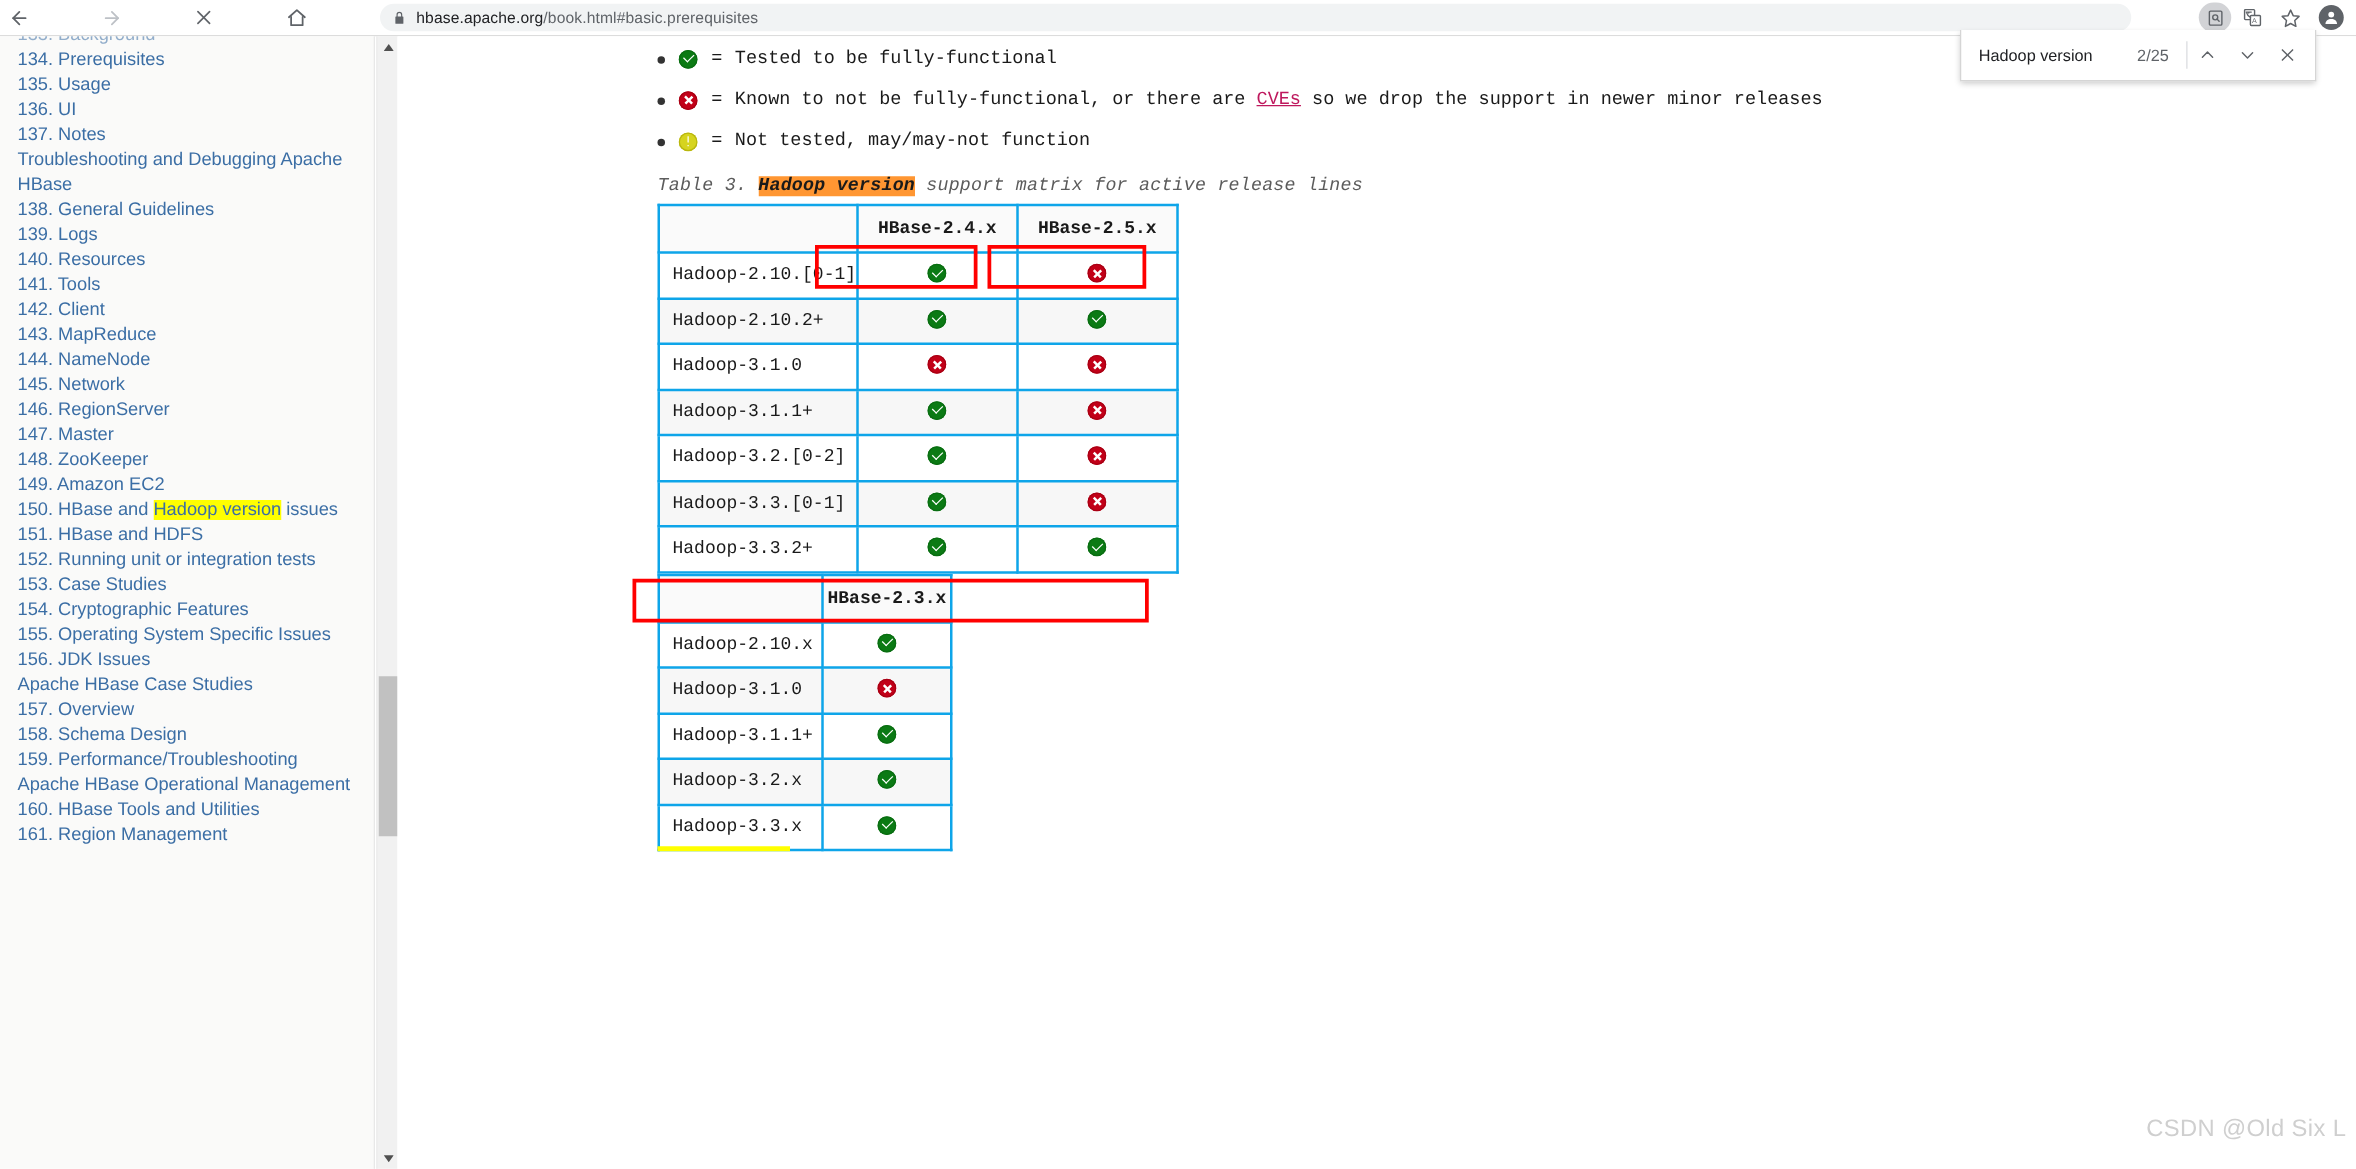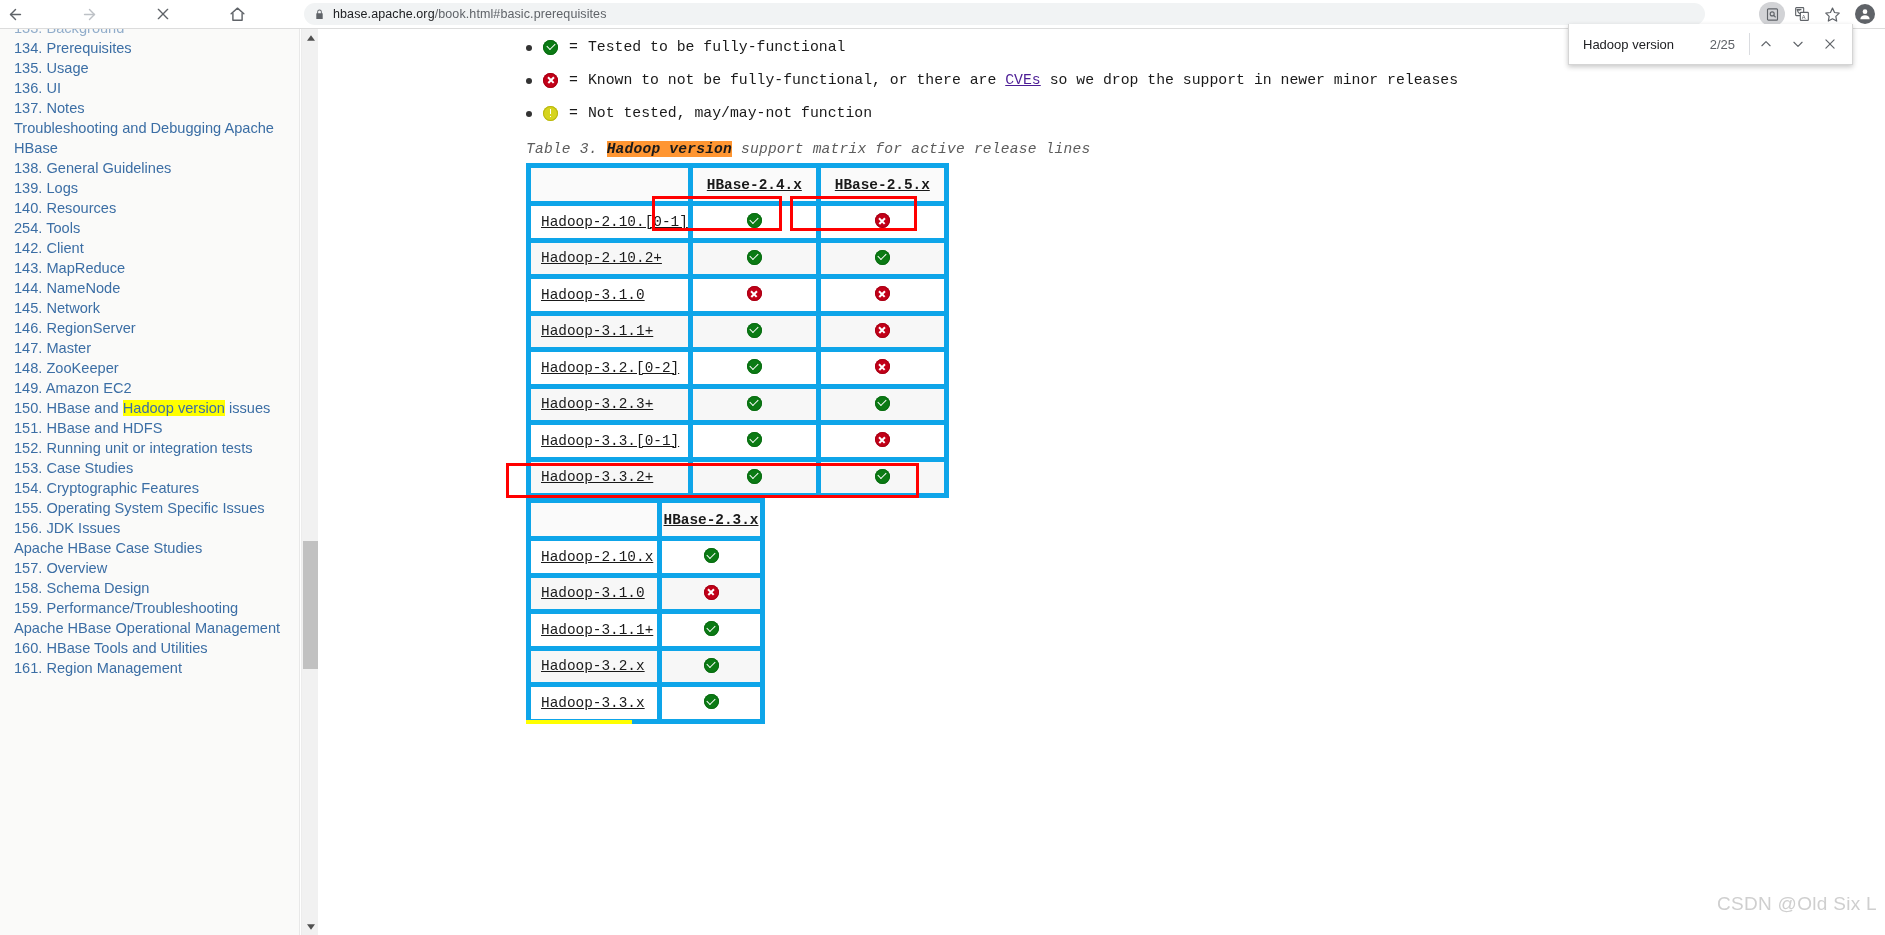--- a/index.html
+++ b/index.html
@@ -197,21 +197,21 @@
     width: 1.9px; height: 5.4px; background: #fff;
   }
   .sicon.warn::after {
     content: ""; position: absolute;
     left: 6.6px; top: 9.6px;
     width: 1.9px; height: 1.9px; background: #fff;
   }
 
   .legend-eq { margin: 0 10px 0 11px; }
   .legend-text .lnk {
-    color: #4c1d95; text-decoration: underline;
+    color: #be185d; text-decoration: underline;
   }
 
   .tbl-caption {
     margin-left: 208px;
     margin-top: 18px;
     margin-bottom: 6px;
     font-family: "Liberation Mono", monospace;
     font-size: 14.6px;
     font-style: italic;
     color: #5c5c5c;
@@ -222,25 +222,24 @@
 
   table.matrix {
     margin-left: 208px;
     border-collapse: collapse;
     font-family: "Liberation Mono", monospace;
     font-size: 14.4px;
     color: #1a1a1a;
     background: #fff;
   }
   table.matrix th, table.matrix td {
-    border: 5px solid #0ea5e9;
+    border: 2px solid #0ea5e9;
     padding: 0;
     height: 36.5px;
     vertical-align: middle;
-    text-decoration: underline;
   }
   table.matrix thead th { height: 38px; background: #fafafa; font-weight: bold; }
   table.matrix tbody tr:nth-child(even) td { background: #f7f7f7; }
   table.matrix tbody tr:nth-child(odd) td { background: #ffffff; }
   .c-label { width: 131px; text-align: left; padding-left: 10px !important; white-space: nowrap; }
   .c-val   { width: 128px; text-align: center; }
   .c-val-narrow { width: 103px; text-align: center; }
 
   
   .redbox {
@@ -361,21 +360,21 @@
 <div id="sidebar">
     <div class="toc-item sub clipped" style="margin-top: -13px;">133. Background</div>
     <div class="toc-item sub">134. Prerequisites</div>
     <div class="toc-item sub">135. Usage</div>
     <div class="toc-item sub">136. UI</div>
     <div class="toc-item sub">137. Notes</div>
     <div class="toc-item">Troubleshooting and Debugging Apache HBase</div>
     <div class="toc-item sub">138. General Guidelines</div>
     <div class="toc-item sub">139. Logs</div>
     <div class="toc-item sub">140. Resources</div>
-    <div class="toc-item sub">254. Tools</div>
+    <div class="toc-item sub">141. Tools</div>
     <div class="toc-item sub">142. Client</div>
     <div class="toc-item sub">143. MapReduce</div>
     <div class="toc-item sub">144. NameNode</div>
     <div class="toc-item sub">145. Network</div>
     <div class="toc-item sub">146. RegionServer</div>
     <div class="toc-item sub">147. Master</div>
     <div class="toc-item sub">148. ZooKeeper</div>
     <div class="toc-item sub">149. Amazon EC2</div>
     <div class="toc-item sub">150. HBase and <span class="hl-yellow">Hadoop version</span> issues</div>
     <div class="toc-item sub">151. HBase and HDFS</div>
@@ -460,25 +459,20 @@
             <td class="c-label">Hadoop-3.1.1+</td>
             <td class="c-val"><span class="sicon ok"></span></td>
             <td class="c-val"><span class="sicon no"></span></td>
           </tr>
           <tr>
             <td class="c-label">Hadoop-3.2.[0-2]</td>
             <td class="c-val"><span class="sicon ok"></span></td>
             <td class="c-val"><span class="sicon no"></span></td>
           </tr>
           <tr>
-            <td class="c-label">Hadoop-3.2.3+</td>
-            <td class="c-val"><span class="sicon ok"></span></td>
-            <td class="c-val"><span class="sicon ok"></span></td>
-          </tr>
-          <tr>
             <td class="c-label">Hadoop-3.3.[0-1]</td>
             <td class="c-val"><span class="sicon ok"></span></td>
             <td class="c-val"><span class="sicon no"></span></td>
           </tr>
           <tr>
             <td class="c-label">Hadoop-3.3.2+</td>
             <td class="c-val"><span class="sicon ok"></span></td>
             <td class="c-val"><span class="sicon ok"></span></td>
           </tr>
         </tbody>

